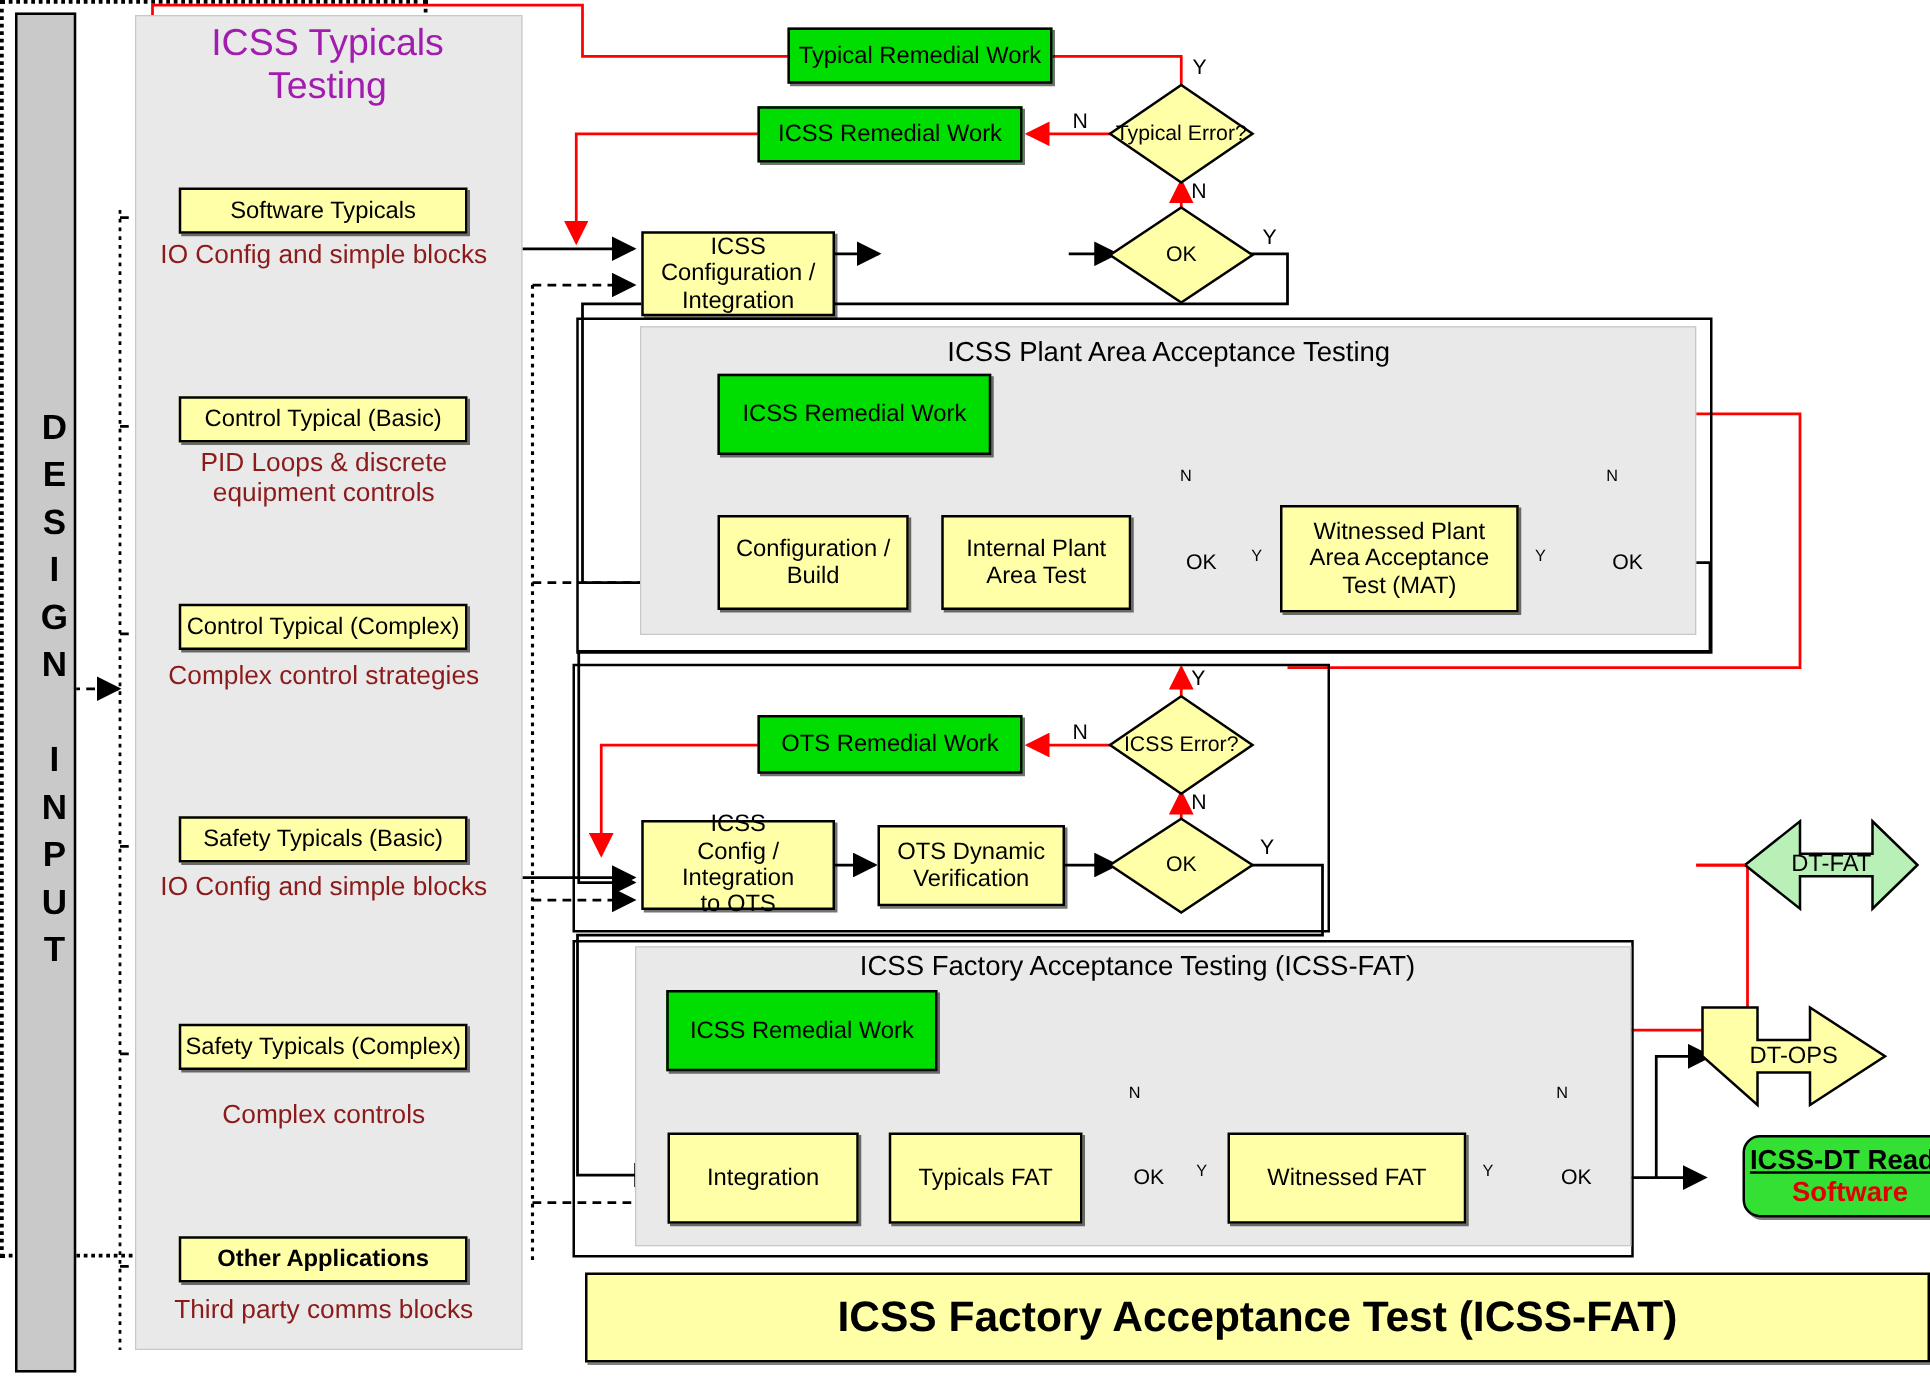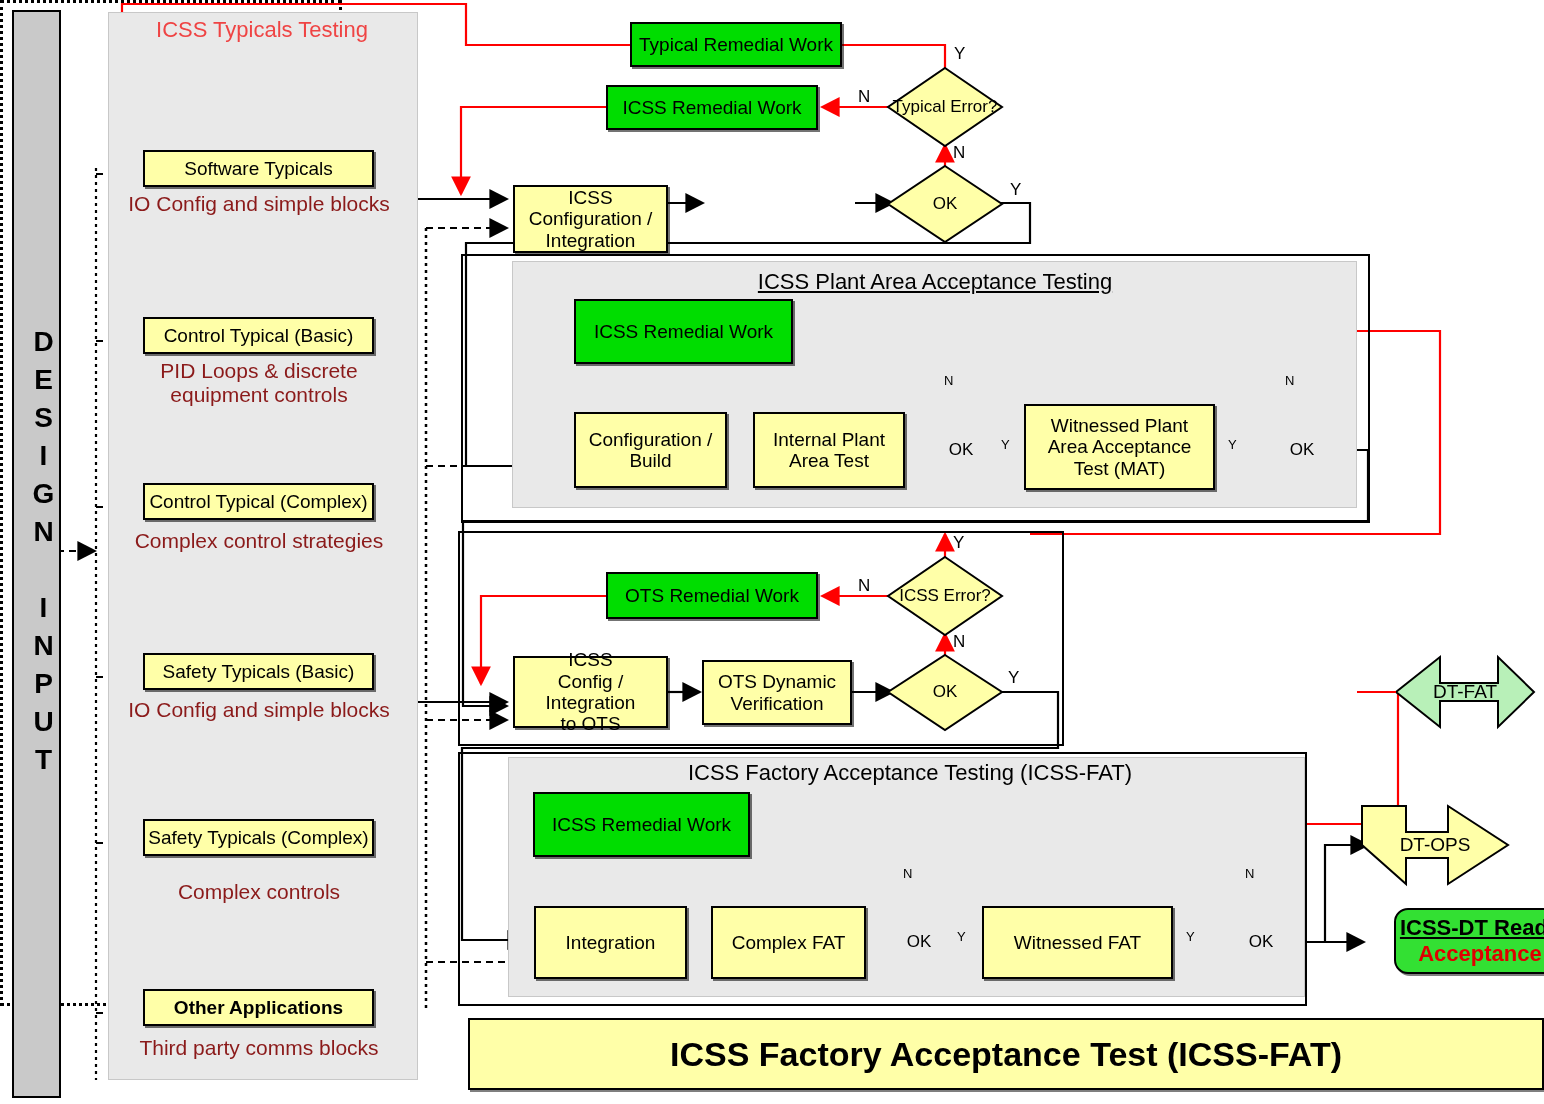--- a/index.html
+++ b/index.html
@@ -14,21 +14,21 @@
   .panel-gray{background:#e9e9e9;border:1px solid #c8c8c8;}
   .frame-black{border:2px solid #000;background:transparent;}
   .frame-dotted{border:3px dotted #000;background:transparent;}
 
   .design-bar{position:absolute;background:#c9c9c9;border:2px solid #000;}
   .design-bar span{writing-mode:vertical-rl;text-orientation:upright;
       font-size:28px;font-weight:bold;letter-spacing:7px;color:#000;
       display:block;width:100%;text-align:center;}
 
   .sec-title{position:absolute;text-align:center;font-size:21px;color:#000;}
-  .col-title{position:absolute;text-align:center;font-size:22px;color:#ef4444;line-height:1.12;}
+  .col-title{position:absolute;text-align:center;font-size:30px;color:#a21caf;line-height:1.12;}
   .caption{position:absolute;text-align:center;font-size:21px;color:#8b1a1a;line-height:1.14;}
 
   .diamond{position:absolute;}
   .diamond .dlabel{position:absolute;left:0;top:0;width:100%;height:100%;
       display:flex;align-items:center;justify-content:center;
       font-size:17px;color:#000;text-align:center;line-height:1.1;pointer-events:none;}
 
   .edge-lbl{position:absolute;font-size:17px;color:#000;}
   .edge-lbl.sm{font-size:13px;}
 
@@ -254,21 +254,21 @@
   <div class="diamond" style="left:888px;top:166px;width:114px;height:76px;">
     <span class="dlabel">OK</span>
   </div>
   <div class="edge-lbl" style="left:954px;top:44px;">Y</div>
   <div class="edge-lbl" style="left:858px;top:87px;">N</div>
   <div class="edge-lbl" style="left:953px;top:143px;">N</div>
   <div class="edge-lbl" style="left:1010px;top:180px;">Y</div>
 
   <div class="frame-black" style="position:absolute;left:461px;top:254px;width:905px;height:265px;"></div>
   <div class="panel-gray" style="position:absolute;left:512px;top:261px;width:843px;height:245px;"></div>
-  <div class="sec-title" style="left:560px;top:269px;width:750px;font-size:22px;text-decoration:underline;">ICSS Plant Area Acceptance Testing</div>
+  <div class="sec-title" style="left:560px;top:269px;width:750px;font-size:22px;">ICSS Plant Area Acceptance Testing</div>
 
   <div class="node green" style="left:574px;top:299px;width:219px;height:65px;font-size:19px;">
     <span>ICSS Remedial Work</span>
   </div>
   <div class="node yellow" style="left:574px;top:412px;width:153px;height:76px;font-size:19px;padding:0 6px;">
     <span>Configuration / Build</span>
   </div>
   <div class="node yellow" style="left:753px;top:412px;width:152px;height:76px;font-size:19px;padding:0 6px;">
     <span>Internal Plant Area Test</span>
   </div>
@@ -312,21 +312,21 @@
   <div class="panel-gray" style="position:absolute;left:508px;top:757px;width:795px;height:238px;"></div>
   <div class="sec-title" style="left:560px;top:760px;width:700px;font-size:22px;">ICSS Factory Acceptance Testing (ICSS-FAT)</div>
 
   <div class="node green" style="left:533px;top:792px;width:217px;height:65px;font-size:19px;">
     <span>ICSS Remedial Work</span>
   </div>
   <div class="node yellow" style="left:534px;top:906px;width:153px;height:73px;font-size:19px;padding:0 6px;">
     <span>Integration</span>
   </div>
   <div class="node yellow" style="left:711px;top:906px;width:155px;height:73px;font-size:19px;padding:0 6px;">
-    <span>Complex FAT</span>
+    <span>Typicals FAT</span>
   </div>
   <div class="node yellow" style="left:982px;top:906px;width:191px;height:73px;font-size:19px;padding:0 6px;">
     <span>Witnessed FAT</span>
   </div>
   <div class="diamond" style="left:885px;top:906px;width:68px;height:72px;">
     <span class="dlabel">OK</span>
   </div>
   <div class="diamond" style="left:1220px;top:906px;width:82px;height:72px;">
     <span class="dlabel">OK</span>
   </div>
@@ -337,20 +337,20 @@
 
   <div class="chev" style="left:1362px;top:806px;width:146px;height:78px;">
     <span class="clabel">DT-OPS</span>
   </div>
   <div class="chev" style="left:1396px;top:657px;width:138px;height:70px;">
     <span class="clabel">DT-FAT</span>
   </div>
 
   <div class="milestone" style="left:1362px;top:908px;width:168px;height:62px;">
     <div class="m1">ICSS-DT Ready</div>
-    <div class="m2">Acceptance</div>
+    <div class="m2">Software</div>
   </div>
 
   <div class="banner" style="left:468px;top:1018px;width:1072px;height:68px;">
     <span>ICSS Factory Acceptance Test (ICSS-FAT)</span>
   </div>
 
 </div>
 
 </body></html>

